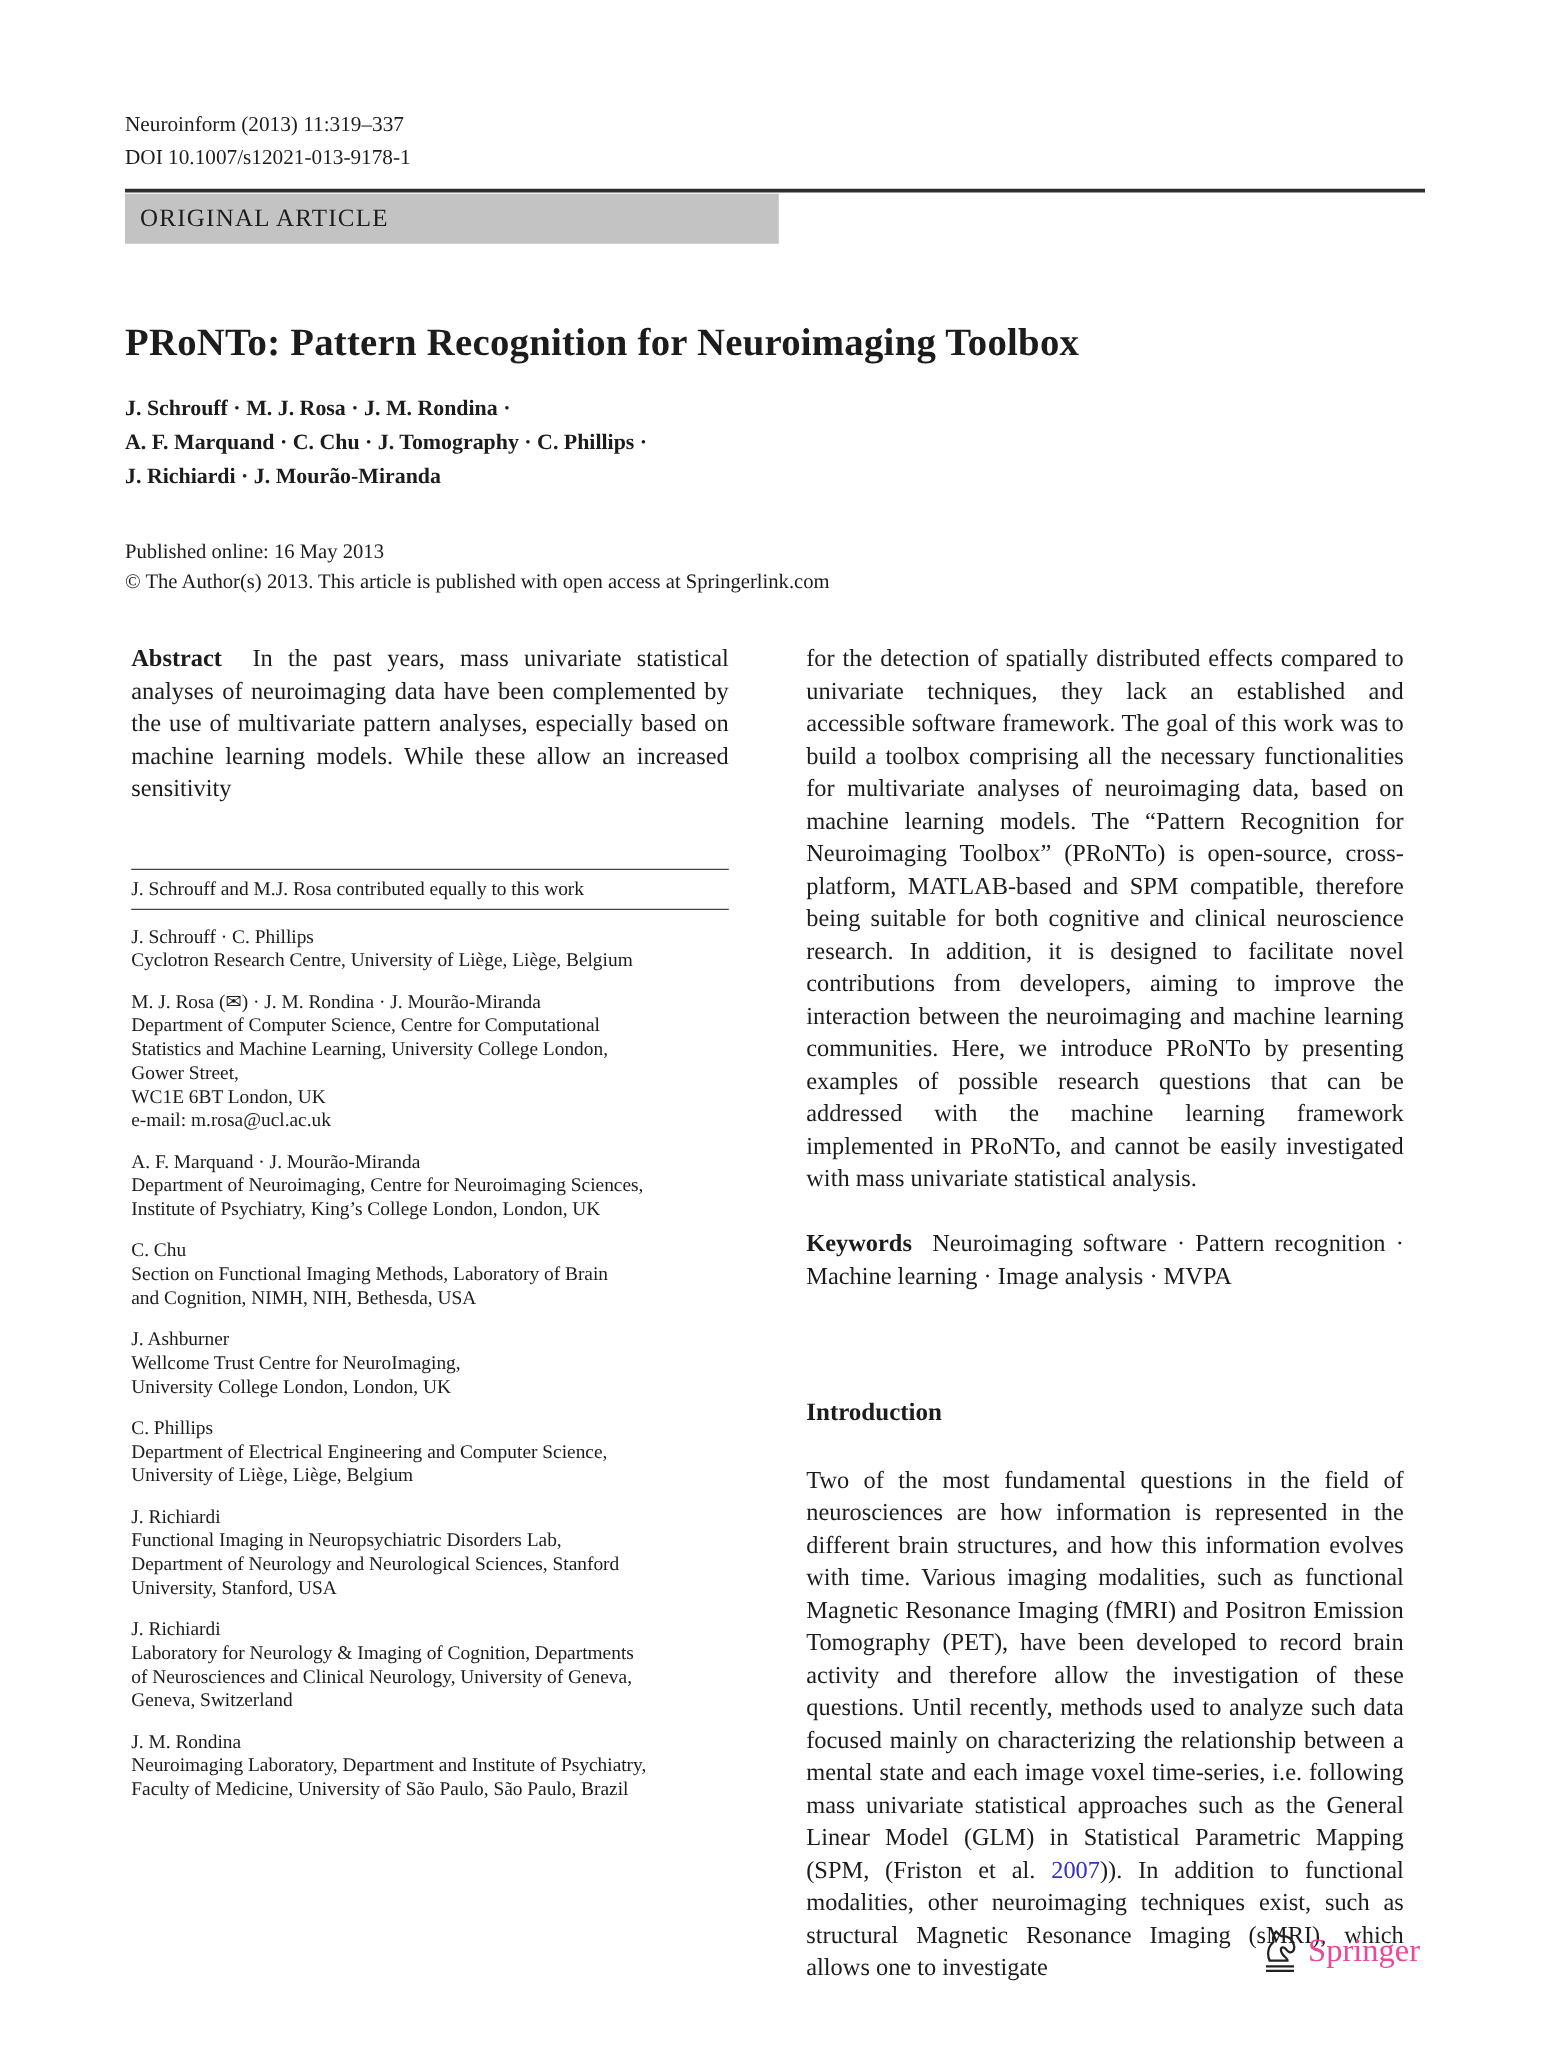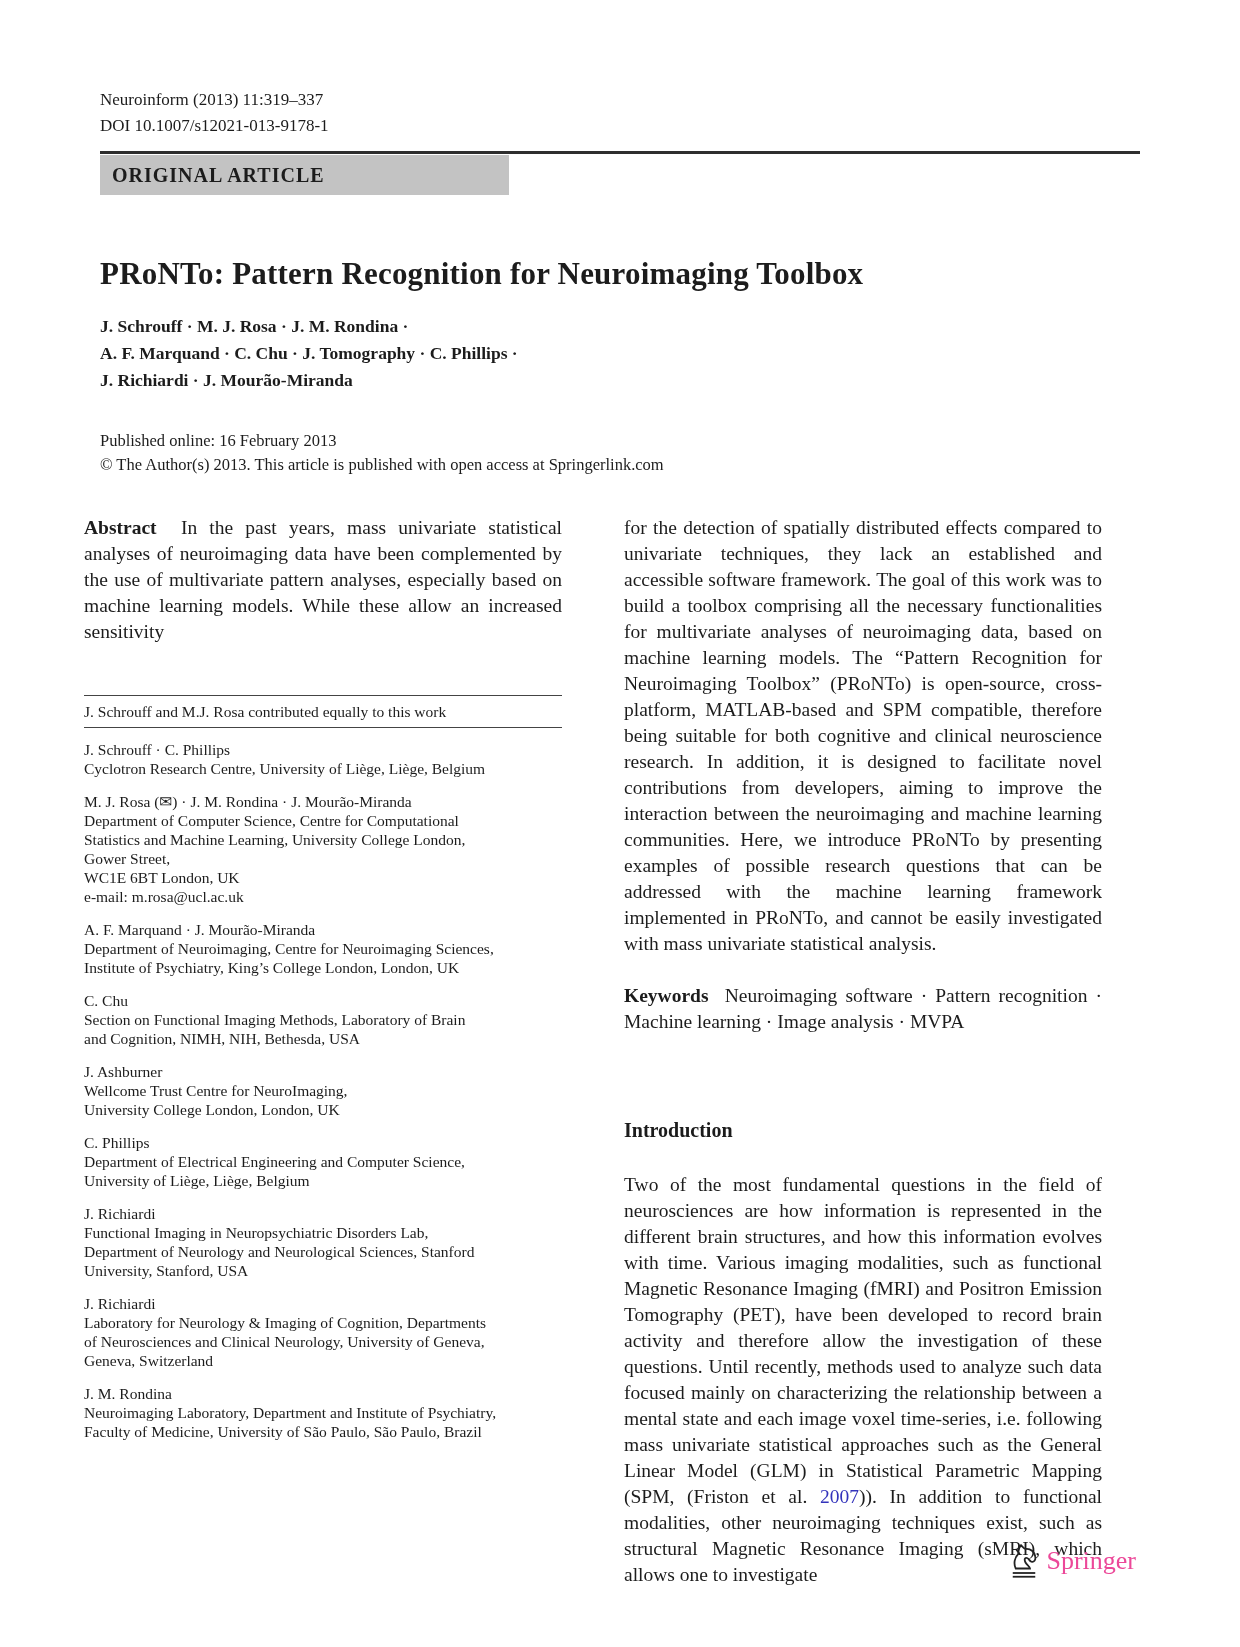--- a/index.html
+++ b/index.html
@@ -9,39 +9,39 @@
     height:1647px;
     background:#ffffff;
     font-family:"Liberation Serif","DejaVu Serif",serif;
     color:#1c1c1c;
     overflow:hidden;
     margin-top:37px;
   }
   .hdr{position:absolute;left:100px;top:50px;font-size:17px;line-height:26px;}
   .rule-top{position:absolute;left:100px;top:114px;width:1040px;height:3px;background:#2e2e2e;}
   .banner{
-    position:absolute;left:100px;top:118px;width:409px;height:40px;
+    position:absolute;left:100px;top:118px;width:523px;height:40px;
     background:var(--banner_bg,#c3c3c3);
-    display:flex;align-items:center;font-weight:bold;
+    display:flex;align-items:center;
   }
   .banner span{font-size:20px;letter-spacing:1px;padding-left:12px;color:#1c1c1c;}
   .title{
     position:absolute;left:100px;top:198px;width:1040px;
     font-size:31px;font-weight:bold;letter-spacing:0.2px;
   }
   .authors{
     position:absolute;left:100px;top:276px;width:700px;
     font-size:17.5px;font-weight:bold;line-height:27px;
   }
   .pub{
     position:absolute;left:100px;top:392px;width:760px;
     font-size:16.5px;line-height:24px;
   }
   .cols{
-    position:absolute;left:84px;top:478px;width:1018px;
+    position:absolute;left:105px;top:478px;width:1018px;
     display:flex;gap:62px;
   }
   .col{width:478px;}
   .body{
     font-size:19.5px;line-height:26px;margin:0;
     text-align:justify;text-justify:inter-word;
   }
   .lead{font-weight:bold;}
   .fnblock{margin-top:50px;}
   .fnrule{border:none;border-top:1px solid #444;margin:0 0 6px 0;}
@@ -80,21 +80,21 @@
 
   <h1 class="title">PRoNTo: Pattern Recognition for Neuroimaging Toolbox</h1>
 
   <div class="authors">
     <div>J. Schrouff · M. J. Rosa · J. M. Rondina ·</div>
     <div>A. F. Marquand · C. Chu · J. Tomography · C. Phillips ·</div>
     <div>J. Richiardi · J. Mourão-Miranda</div>
   </div>
 
   <div class="pub">
-    <div>Published online: 16 February 2013</div>
+    <div>Published online: 16 May 2013</div>
     <div>© The Author(s) 2013. This article is published with open access at Springerlink.com</div>
   </div>
 
   <div class="cols">
 
     <div class="col">
       <p class="body"><span class="lead">Abstract</span>&nbsp; <span>In the past years, mass univariate statistical analyses of neuroimaging data have been complemented by the use of multivariate pattern analyses, especially based on machine learning models. While these allow an increased sensitivity</span></p>
 
       <div class="fnblock">
         <hr class="fnrule">

